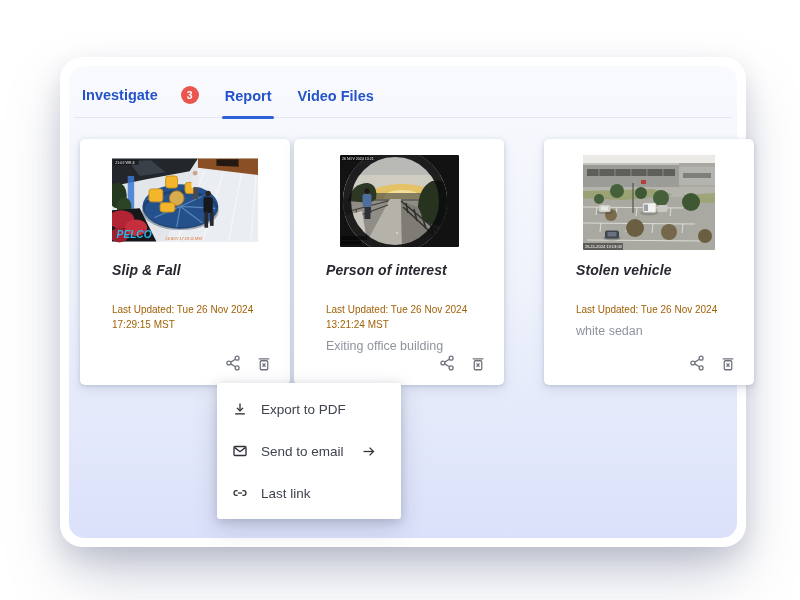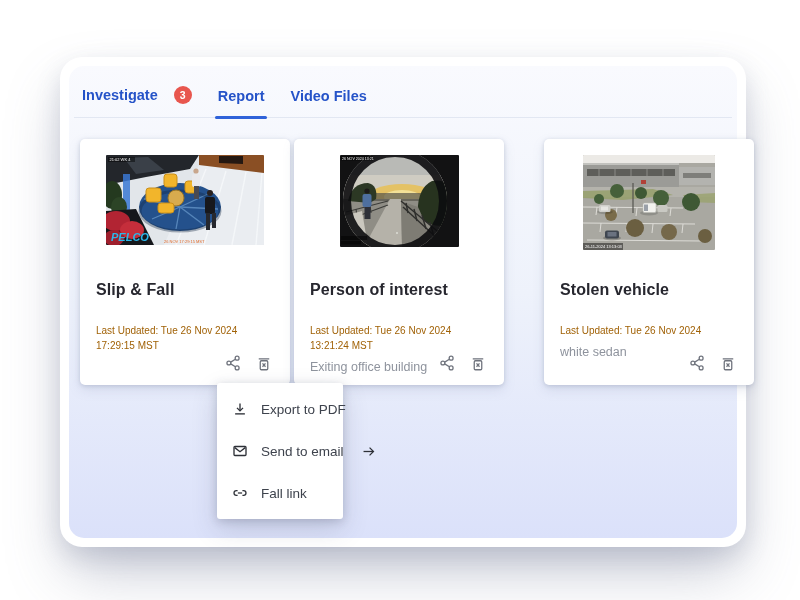--- a/index.html
+++ b/index.html
@@ -19,51 +19,51 @@
     position:absolute;inset:9px;border-radius:15px;overflow:hidden;
     background:linear-gradient(180deg,#f9fafe 0%,#eef2fb 48%,#dbe1fa 100%);
   }
   
   .tabbar{
     position:absolute;left:5px;right:5px;top:0;height:51px;
     border-bottom:1px solid #e2e7f2;
     display:flex;align-items:flex-end;gap:26px;padding:0 8px;
   }
   .tab{
-    position:relative;display:flex;align-items:center;gap:16px;
+    position:relative;display:flex;align-items:center;gap:23px;
     font-size:14.5px;font-weight:700;color:#2553c8;
     padding-bottom:13px;cursor:pointer;white-space:nowrap;
   }
   .tab.active::after{
     content:"";position:absolute;left:-3px;right:-3px;bottom:-2px;height:3px;
     background:#2f62d9;border-radius:2px;
   }
   .badge{
     width:18px;height:18px;border-radius:50%;background:#e8564e;color:#fff;
     font-size:10.5px;font-weight:700;display:flex;align-items:center;justify-content:center;
   }
   
   .card{
     position:absolute;top:139px;width:210px;height:246px;box-sizing:border-box;
-    background:#ffffff;border-radius:5px;padding:0 16px;
+    background:#ffffff;border-radius:5px;padding:0 32px;
     box-shadow:0 1px 4px rgba(130,140,170,.35), 0 5px 12px rgba(130,140,170,.18);
     display:flex;flex-direction:column;cursor:pointer;
   }
   .card.c1{left:80px;} .card.c2{left:294px;} .card.c3{left:544px;}
   .thumb-wrap{margin-top:16px;height:104px;display:flex;justify-content:center;align-items:flex-start;}
   .thumb-wrap svg{display:block;border-radius:1px;}
-  .card-title{margin-top:22px;font-size:16px;font-weight:700;color:#27272f;letter-spacing:.1px;}
+  .card-title{margin-top:3px;font-size:14px;font-weight:700;color:#27272f;letter-spacing:.1px;font-style:italic;}
   .card-meta{margin-top:24px;font-size:10px;color:#a16207;line-height:1.5;}
   .card-desc{margin-top:7px;font-size:12.5px;color:#8e939d;}
   .card-actions{position:absolute;right:16px;bottom:12px;display:flex;gap:11px;}
   .icon-btn{width:20px;height:20px;display:flex;align-items:center;justify-content:center;
     background:none;border:none;padding:0;cursor:pointer;}
   
   .menu{
-    position:absolute;left:217px;top:383px;width:126px;z-index:10;
+    position:absolute;left:217px;top:383px;width:184px;z-index:10;
     background:#ffffff;border-radius:3px;padding:5px 0;
     box-shadow:0 2px 10px rgba(60,65,90,.22), 0 10px 26px rgba(60,65,90,.18);
   }
   .menu-item{
     height:42px;display:flex;align-items:center;gap:12px;padding:0 14px;
     font-size:13.5px;color:#3e434d;cursor:pointer;white-space:nowrap;
   }
   .menu-item svg{flex:0 0 auto;}
   .trailing{margin-left:4px;display:flex;align-items:center;}
 </style>
@@ -344,15 +344,15 @@
         <polyline points="13.5,6.5 19,12 13.5,17.5"></polyline>
       </svg>
     </span>
   </div>
   <div class="menu-item">
     <svg width="18" height="18" viewBox="0 0 24 24" fill="none" stroke="#2e3138" stroke-width="1.7">
       <path d="M9.2 12 h5.6"></path>
       <path d="M8.8 15.2 H7.2 a3.2 3.2 0 1 1 0 -6.4 h1.6"></path>
       <path d="M15.2 8.8 h1.6 a3.2 3.2 0 1 1 0 6.4 h-1.6"></path>
     </svg>
-    <span>Fall link</span>
+    <span>Last link</span>
   </div>
 </div>
 
 </body></html>

